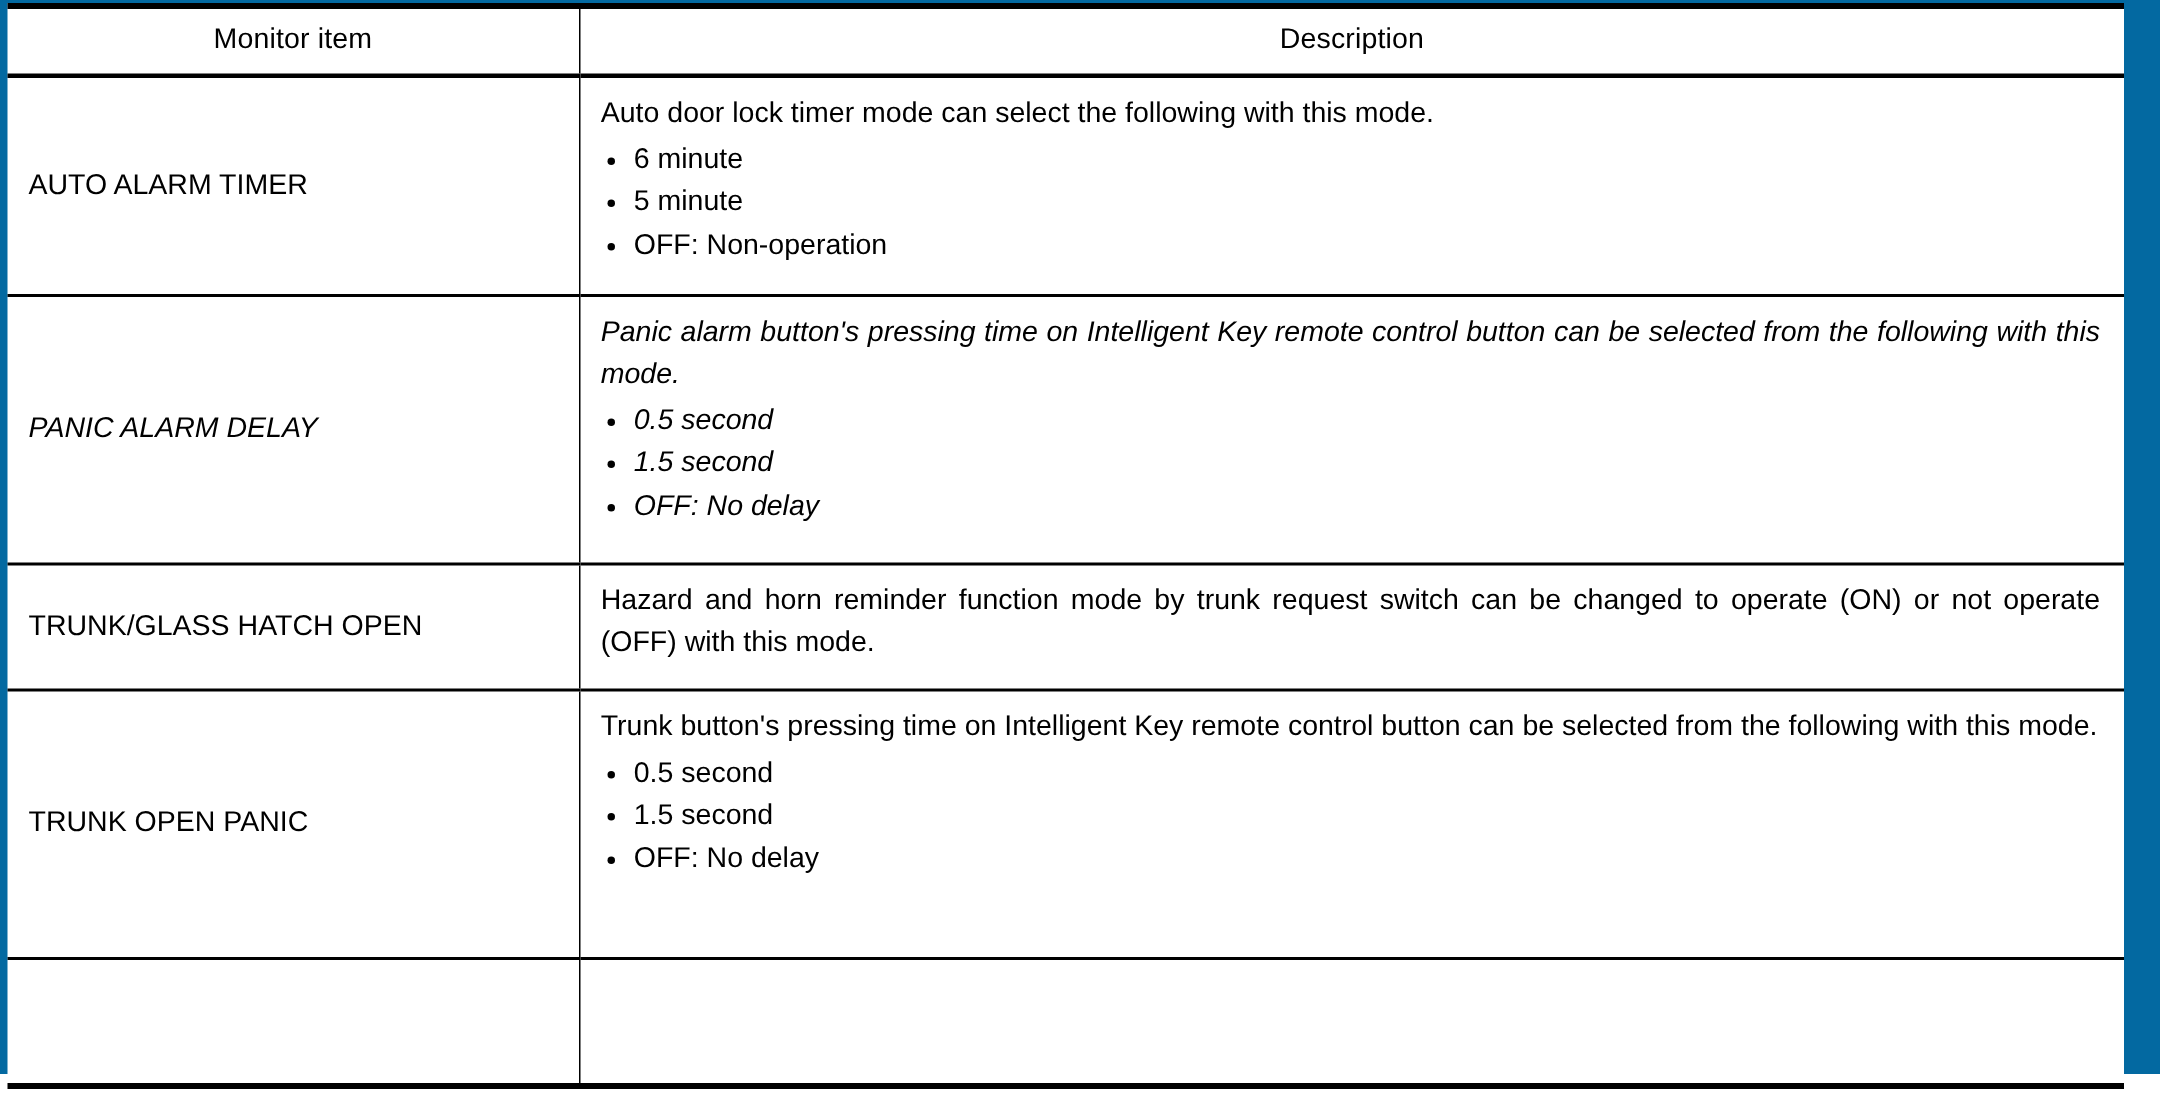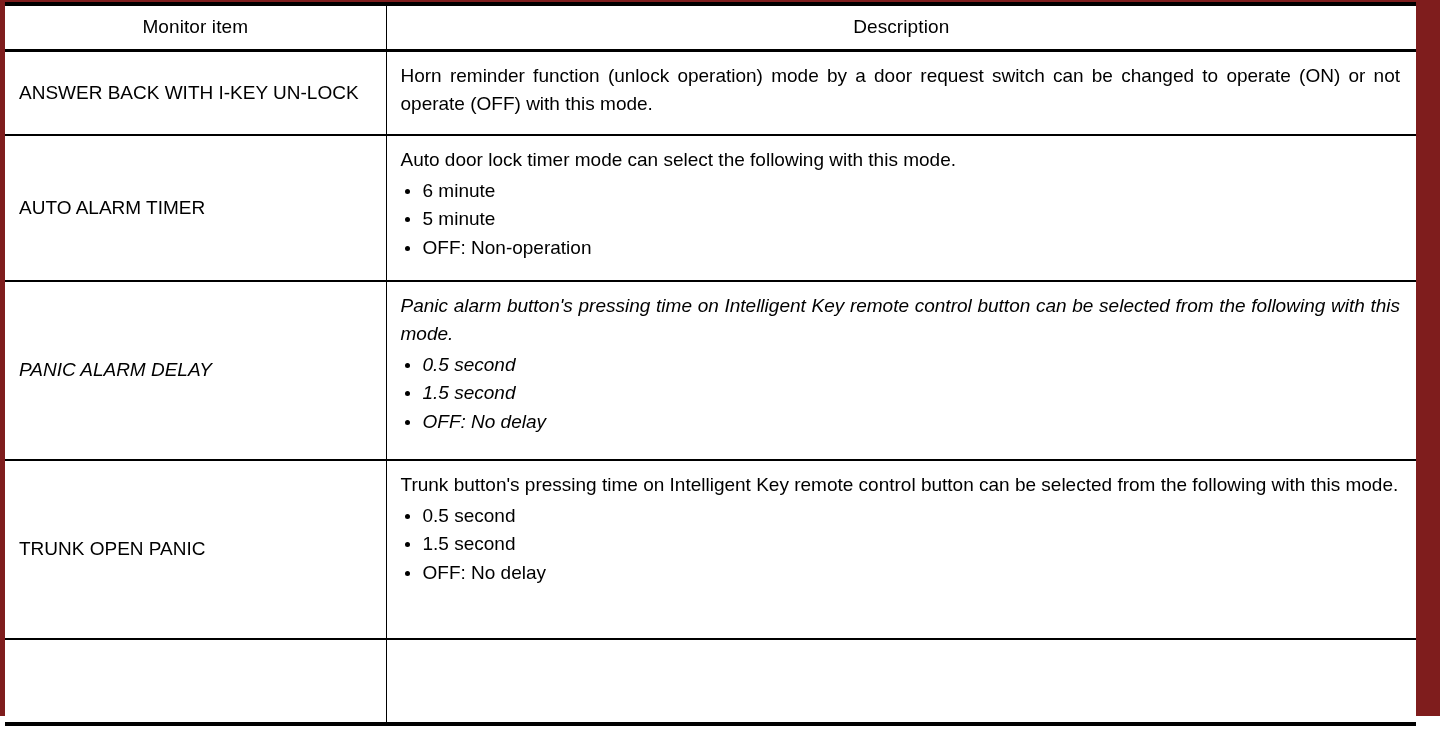--- a/index.html
+++ b/index.html
@@ -12,21 +12,21 @@
     height: 732px;
     font-family: "Liberation Sans", sans-serif;
     color: #000000;
     overflow: hidden;
   }
 
   .page {
     position: relative;
     width: 1440px;
     height: 716px;
-    background: #7f1d1d;
+    background: #0369a1;
   }
 
   .table-wrap {
     position: absolute;
     left: 5px;
     top: 2px;
     width: 1411px;
   }
 
   table.spec-table {
@@ -139,28 +139,20 @@
         <col class="col-desc">
       </colgroup>
       <thead>
         <tr>
           <th class="item-head">Monitor item</th>
           <th class="desc-head">Description</th>
         </tr>
       </thead>
       <tbody>
 
-        <tr class="row-answerback">
-          <td class="item-cell">
-            <span class="item-label">ANSWER BACK WITH I-KEY UN-LOCK</span>
-          </td>
-          <td class="desc-cell">
-            <p class="desc-para">Horn reminder function (unlock operation) mode by a door request switch can be changed to operate (ON) or not operate (OFF) with this mode.</p>
-          </td>
-        </tr>
 
         <tr class="row-autorelock">
           <td class="item-cell">
             <span class="item-label">AUTO ALARM TIMER</span>
           </td>
           <td class="desc-cell">
             <p class="desc-para">Auto door lock timer mode can select the following with this mode.</p>
             <ul class="desc-list">
               <li>
                 <span class="bullet-dot"></span>
@@ -194,20 +186,28 @@
                 <span>1.5 second</span>
               </li>
               <li>
                 <span class="bullet-dot"></span>
                 <span>OFF: No delay</span>
               </li>
             </ul>
           </td>
         </tr>
 
+        <tr class="row-trunkglass">
+          <td class="item-cell">
+            <span class="item-label">TRUNK/GLASS HATCH OPEN</span>
+          </td>
+          <td class="desc-cell">
+            <p class="desc-para">Hazard and horn reminder function mode by trunk request switch can be changed to operate (ON) or not operate (OFF) with this mode.</p>
+          </td>
+        </tr>
 
         <tr class="row-trunkopen">
           <td class="item-cell">
             <span class="item-label">TRUNK OPEN PANIC</span>
           </td>
           <td class="desc-cell">
             <p class="desc-para">Trunk button's pressing time on Intelligent Key remote control button can be selected from the following with this mode.</p>
             <ul class="desc-list">
               <li>
                 <span class="bullet-dot"></span>

